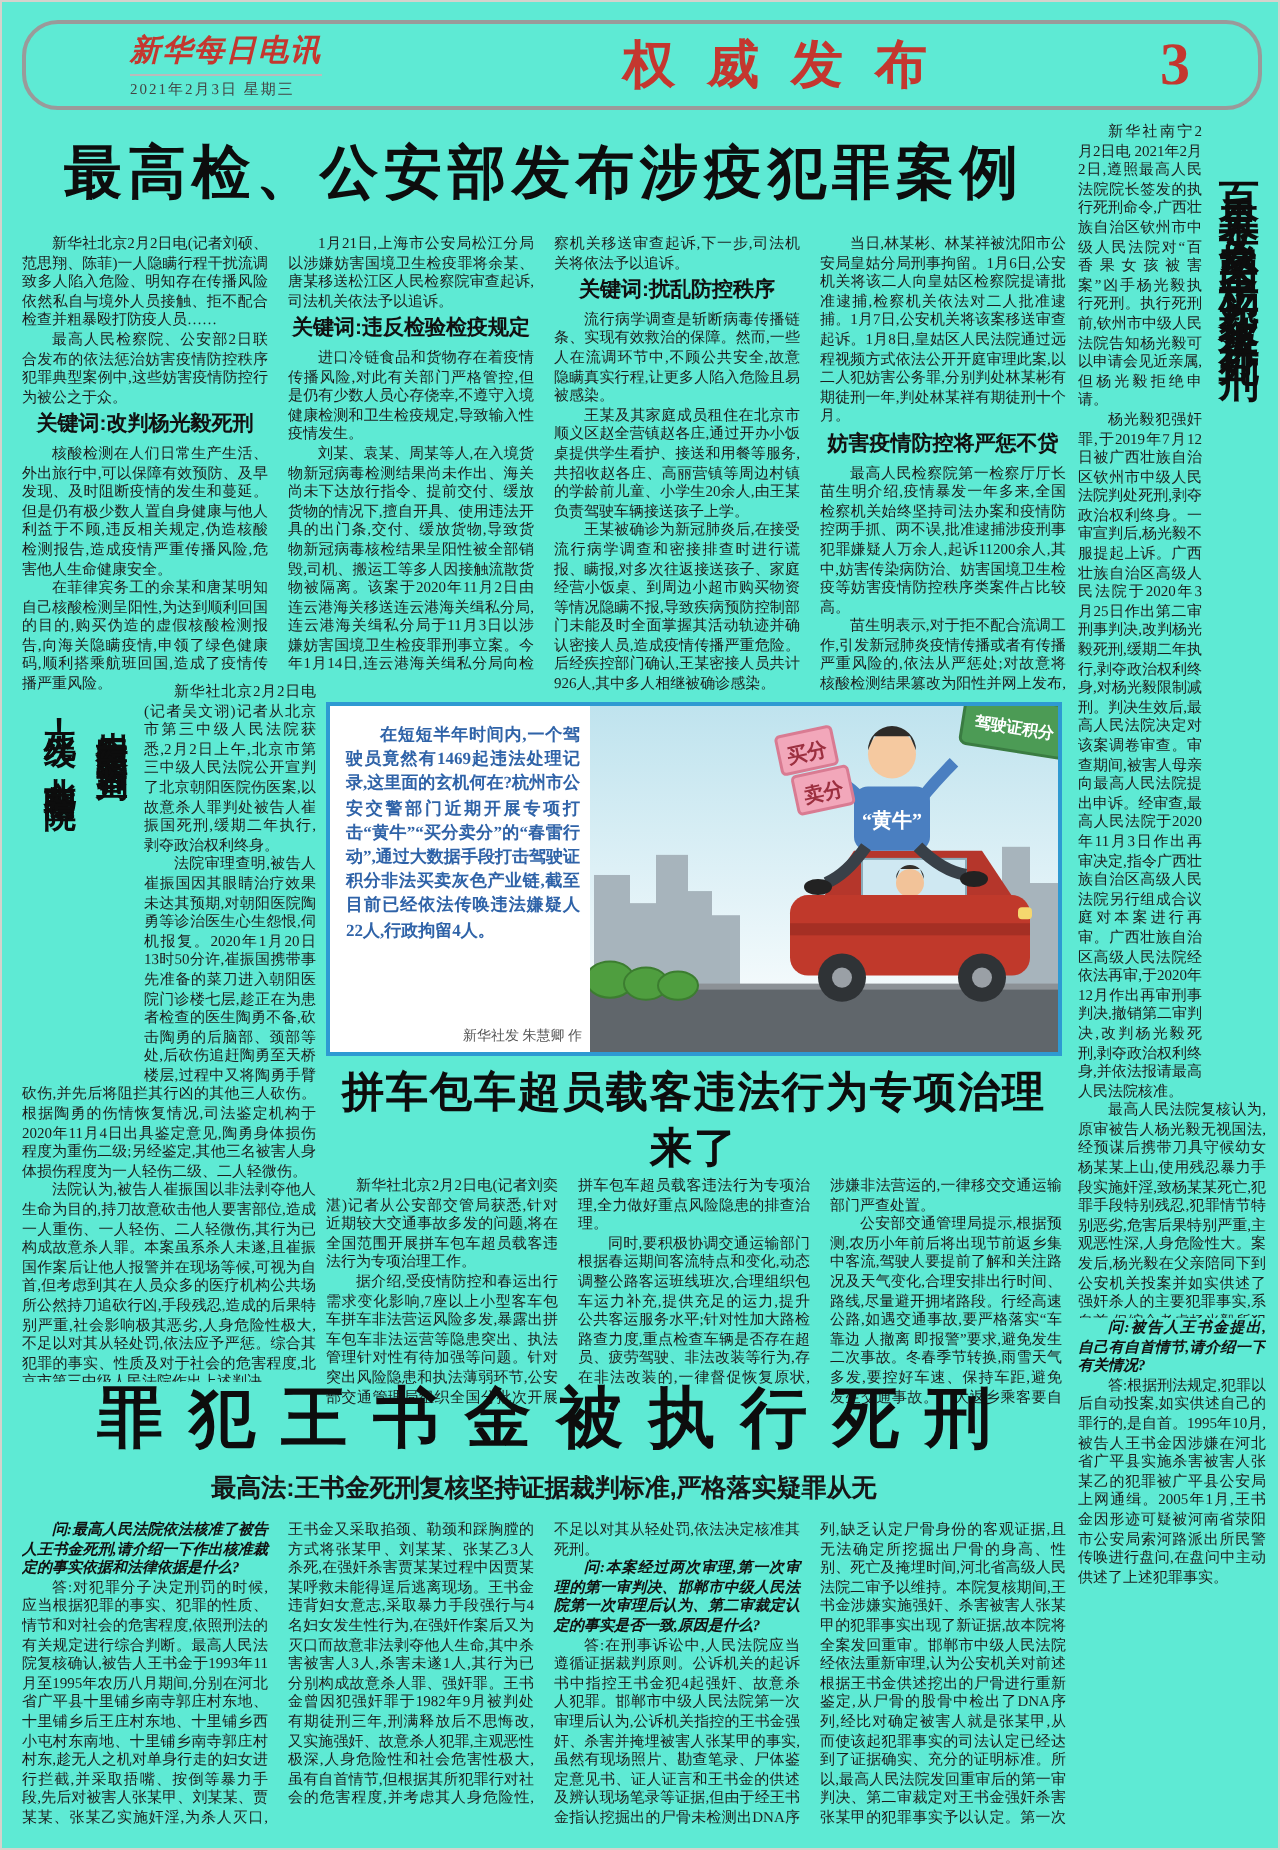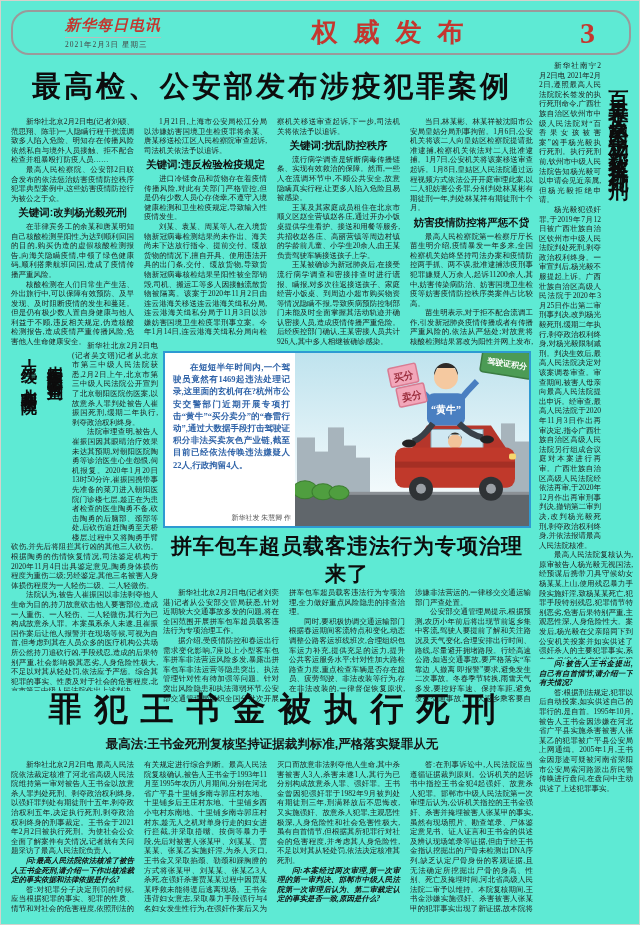--- a/index.html
+++ b/index.html
@@ -84,22 +84,22 @@
     <div class="hdr-section">权威发布</div>
     <div class="hdr-page">3</div>
   </div>
 
   <div class="main-story art">
     <div class="hl">最高检、公安部发布涉疫犯罪案例</div>
     <div class="cols4">
         <p class="blk-p">新华社北京2月2日电(记者刘硕、范思翔、陈菲)一人隐瞒行程干扰流调致多人陷入危险、明知存在传播风险依然私自与境外人员接触、拒不配合检查并粗暴殴打防疫人员……</p>
         <p class="blk-p">最高人民检察院、公安部2日联合发布的依法惩治妨害疫情防控秩序犯罪典型案例中,这些妨害疫情防控行为被公之于众。</p>
         <p class="blk-kw">关键词:改判杨光毅死刑</p>
+        <p class="blk-p">核酸检测在人们日常生产生活、外出旅行中,可以保障有效预防、及早发现、及时阻断疫情的发生和蔓延。但是仍有极少数人置自身健康与他人利益于不顾,违反相关规定,伪造核酸检测报告,造成疫情严重传播风险,危害他人生命健康安全。</p>
         <p class="blk-p">在菲律宾务工的余某和唐某明知自己核酸检测呈阳性,为达到顺利回国的目的,购买伪造的虚假核酸检测报告,向海关隐瞒疫情,申领了绿色健康码,顺利搭乘航班回国,造成了疫情传播严重风险。</p>
-        <p class="blk-p">核酸检测在人们日常生产生活、外出旅行中,可以保障有效预防、及早发现、及时阻断疫情的发生和蔓延。但是仍有极少数人置自身健康与他人利益于不顾,违反相关规定,伪造核酸检测报告,造成疫情严重传播风险,危害他人生命健康安全。</p>
         <p class="blk-p">1月21日,上海市公安局松江分局以涉嫌妨害国境卫生检疫罪将余某、唐某移送松江区人民检察院审查起诉,司法机关依法予以追诉。</p>
         <p class="blk-kw">关键词:违反检验检疫规定</p>
         <p class="blk-p">进口冷链食品和货物存在着疫情传播风险,对此有关部门严格管控,但是仍有少数人员心存侥幸,不遵守入境健康检测和卫生检疫规定,导致输入性疫情发生。</p>
         <p class="blk-p">刘某、袁某、周某等人,在入境货物新冠病毒检测结果尚未作出、海关尚未下达放行指令、提前交付、缓放货物的情况下,擅自开具、使用违法开具的出门条,交付、缓放货物,导致货物新冠病毒核检结果呈阳性被全部销毁,司机、搬运工等多人因接触流散货物被隔离。该案于2020年11月2日由连云港海关移送连云港海关缉私分局,连云港海关缉私分局于11月3日以涉嫌妨害国境卫生检疫罪刑事立案。今年1月14日,连云港海关缉私分局向检察机关移送审查起诉,下一步,司法机关将依法予以追诉。</p>
         <p class="blk-kw">关键词:扰乱防控秩序</p>
         <p class="blk-p">流行病学调查是斩断病毒传播链条、实现有效救治的保障。然而,一些人在流调环节中,不顾公共安全,故意隐瞒真实行程,让更多人陷入危险且易被感染。</p>
         <p class="blk-p">王某及其家庭成员租住在北京市顺义区赵全营镇赵各庄,通过开办小饭桌提供学生看护、接送和用餐等服务,共招收赵各庄、高丽营镇等周边村镇的学龄前儿童、小学生20余人,由王某负责驾驶车辆接送孩子上学。</p>
         <p class="blk-p">王某被确诊为新冠肺炎后,在接受流行病学调查和密接排查时进行谎报、瞒报,对多次往返接送孩子、家庭经营小饭桌、到周边小超市购买物资等情况隐瞒不报,导致疾病预防控制部门未能及时全面掌握其活动轨迹并确认密接人员,造成疫情传播严重危险。后经疾控部门确认,王某密接人员共计926人,其中多人相继被确诊感染。</p>
         <p class="blk-p">当日,林某彬、林某祥被沈阳市公安局皇姑分局刑事拘留。1月6日,公安机关将该二人向皇姑区检察院提请批准逮捕,检察机关依法对二人批准逮捕。1月7日,公安机关将该案移送审查起诉。1月8日,皇姑区人民法院通过远程视频方式依法公开开庭审理此案,以二人犯妨害公务罪,分别判处林某彬有期徒刑一年,判处林某祥有期徒刑十个月。</p>
         <p class="blk-kw">妨害疫情防控将严惩不贷</p>
@@ -196,21 +196,20 @@
         <p class="blk-p">据介绍,受疫情防控和春运出行需求变化影响,7座以上小型客车包车拼车非法营运风险多发,暴露出拼车包车非法运营等隐患突出、执法管理针对性有待加强等问题。针对突出风险隐患和执法薄弱环节,公安部交通管理局组织全国分批次开展拼车包车超员载客违法行为专项治理,全力做好重点风险隐患的排查治理。</p>
         <p class="blk-p">同时,要积极协调交通运输部门根据春运期间客流特点和变化,动态调整公路客运班线班次,合理组织包车运力补充,提供充足的运力,提升公共客运服务水平;针对性加大路检路查力度,重点检查车辆是否存在超员、疲劳驾驶、非法改装等行为,存在非法改装的,一律督促恢复原状,涉嫌非法营运的,一律移交交通运输部门严查处置。</p>
         <p class="blk-p">公安部交通管理局提示,根据预测,农历小年前后将出现节前返乡集中客流,驾驶人要提前了解和关注路况及天气变化,合理安排出行时间、路线,尽量避开拥堵路段。行经高速公路,如遇交通事故,要严格落实“车靠边 人撤离 即报警”要求,避免发生二次事故。冬春季节转换,雨雪天气多发,要控好车速、保持车距,避免发生交通事故。广大返乡乘客要自觉抵制“超员车”“黑客运”,平平安安回家,欢欢喜喜过年。</p>
       </div>
   </div>
 
   <div class="bot-story art">
     <div class="hl">罪犯王书金被执行死刑</div>
     <div class="sub">最高法:王书金死刑复核坚持证据裁判标准,严格落实疑罪从无</div>
     <div class="cols4b">
-        <p class="blk-p">新华社北京2月2日电 最高人民法院依法裁定核准了河北省高级人民法院维持第一审对被告人王书金以故意杀人罪判处死刑、剥夺政治权利终身,以强奸罪判处有期徒刑十五年,剥夺政治权利五年,决定执行死刑,剥夺政治权利终身的刑事裁定。王书金于2021年2月2日被执行死刑。为使社会公众全面了解案件有关情况,记者就有关问题采访了最高人民法院负责人。</p>
         <p class="blk-q">问:最高人民法院依法核准了被告人王书金死刑,请介绍一下作出核准裁定的事实依据和法律依据是什么?</p>
         <p class="blk-p">答:对犯罪分子决定刑罚的时候,应当根据犯罪的事实、犯罪的性质、情节和对社会的危害程度,依照刑法的有关规定进行综合判断。最高人民法院复核确认,被告人王书金于1993年11月至1995年农历八月期间,分别在河北省广平县十里铺乡南寺郭庄村东地、十里铺乡后王庄村东地、十里铺乡西小屯村东南地、十里铺乡南寺郭庄村村东,趁无人之机对单身行走的妇女进行拦截,并采取捂嘴、按倒等暴力手段,先后对被害人张某甲、刘某某、贾某某、张某乙实施奸淫,为杀人灭口,王书金又采取掐颈、勒颈和踩胸膛的方式将张某甲、刘某某、张某乙3人杀死,在强奸杀害贾某某过程中因贾某某呼救未能得逞后逃离现场。王书金违背妇女意志,采取暴力手段强行与4名妇女发生性行为,在强奸作案后又为灭口而故意非法剥夺他人生命,其中杀害被害人3人,杀害未遂1人,其行为已分别构成故意杀人罪、强奸罪。王书金曾因犯强奸罪于1982年9月被判处有期徒刑三年,刑满释放后不思悔改,又实施强奸、故意杀人犯罪,主观恶性极深,人身危险性和社会危害性极大,虽有自首情节,但根据其所犯罪行对社会的危害程度,并考虑其人身危险性,不足以对其从轻处罚,依法决定核准其死刑。</p>
         <p class="blk-q">问:本案经过两次审理,第一次审理的第一审判决、邯郸市中级人民法院第一次审理后认为、第二审裁定认定的事实是否一致,原因是什么?</p>
         <p class="blk-p">答:在刑事诉讼中,人民法院应当遵循证据裁判原则。公诉机关的起诉书中指控王书金犯4起强奸、故意杀人犯罪。邯郸市中级人民法院第一次审理后认为,公诉机关指控的王书金强奸、杀害并掩埋被害人张某甲的事实,虽然有现场照片、勘查笔录、尸体鉴定意见书、证人证言和王书金的供述及辨认现场笔录等证据,但由于经王书金指认挖掘出的尸骨未检测出DNA序列,缺乏认定尸骨身份的客观证据,且无法确定所挖掘出尸骨的身高、性别、死亡及掩埋时间,河北省高级人民法院二审予以维持。本院复核期间,王书金涉嫌实施强奸、杀害被害人张某甲的犯罪事实出现了新证据,故本院将全案发回重审。邯郸市中级人民法院经依法重新审理,认为公安机关对前述根据王书金供述挖出的尸骨进行重新鉴定,从尸骨的股骨中检出了DNA序列,经比对确定被害人就是张某甲,从而使该起犯罪事实的司法认定已经达到了证据确实、充分的证明标准。所以,最高人民法院发回重审后的第一审判决、第二审裁定对王书金强奸杀害张某甲的犯罪事实予以认定。第一次审理的判决对该起犯罪不予认定,而第二次审理的判决对该起犯罪予以认定,完全符合证据裁判、疑罪从无原则和不枉不纵的要求。</p>
       </div>
   </div>
 
   <div class="rail art">
     <div class="rail-top">
       <div class="rs-title">百香果女孩案凶手杨光毅被执行死刑</div>

